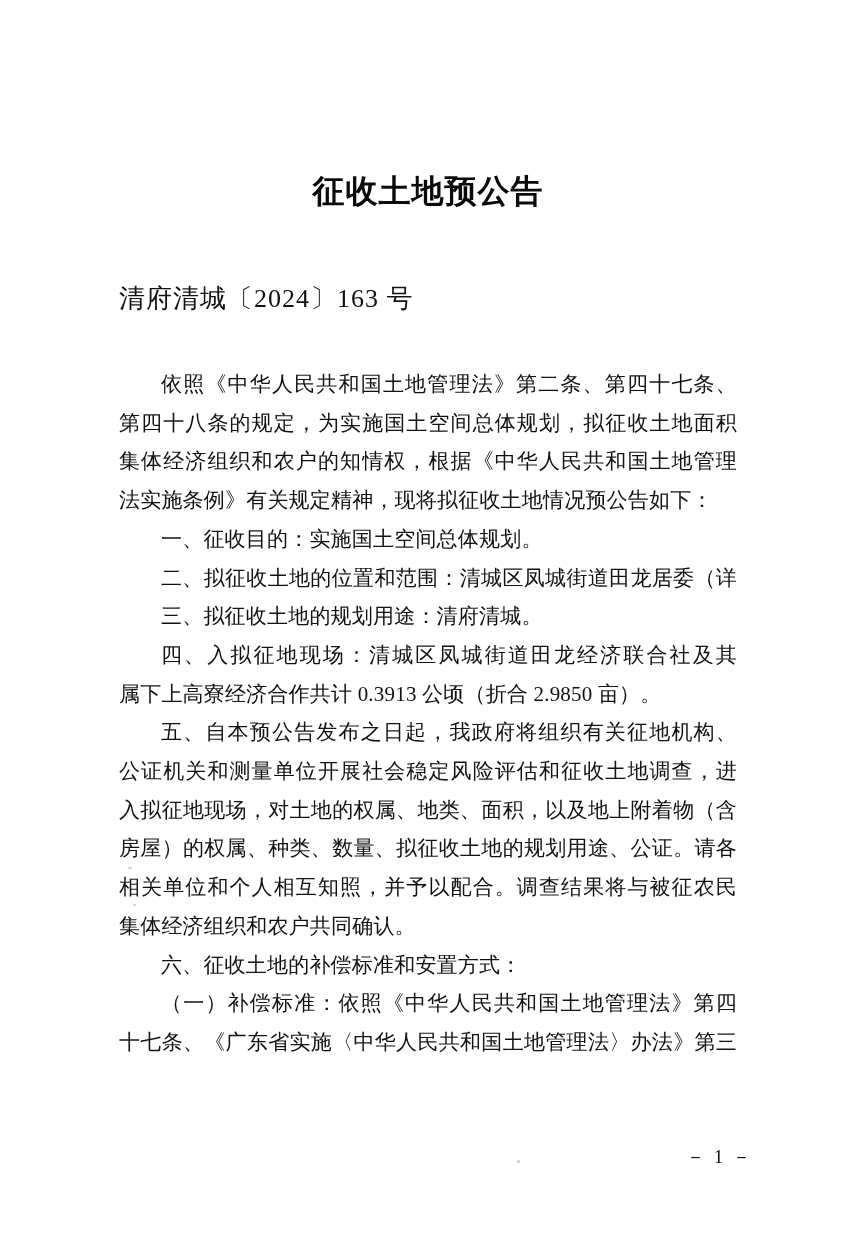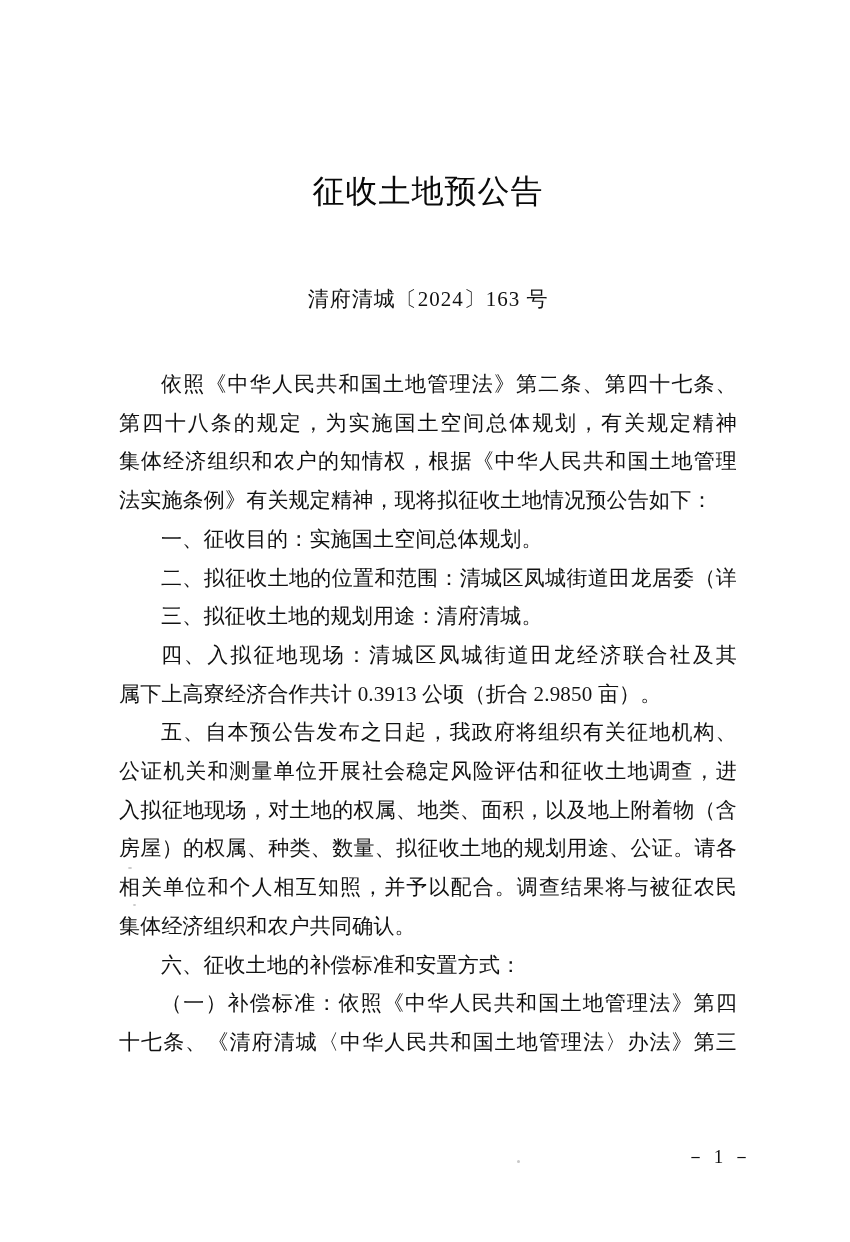--- a/index.html
+++ b/index.html
@@ -17,31 +17,31 @@
     overflow: hidden;
   }
   .doc-title {
     position: absolute;
     top: 170px;
     left: 119px;
     width: 618px;
     text-align: center;
     font-size: 32px;
     line-height: 42px;
-    font-weight: normal;
+    font-weight: bold;
     letter-spacing: 1px;
     color: #0a0a0a;
   }
   .doc-number {
     position: absolute;
     top: 284px;
     left: 119px;
     width: 618px;
-    text-align: center;
-    font-size: 21px;
+    text-align: left;
+    font-size: 26px;
     line-height: 30px;
     letter-spacing: 1px;
   }
   .doc-body {
     position: absolute;
     top: 365px;
     left: 119px;
     width: 618px;
     font-size: 21px;
     line-height: 38.7px;
@@ -82,37 +82,37 @@
 <body>
 
 <div class="page">
 
   <div class="doc-title">征收土地预公告</div>
 
   <div class="doc-number">清府清城〔2024〕163 号</div>
 
   <div class="doc-body">
     <div class="bl full ind">依照《中华人民共和国土地管理法》第二条、第四十七条、</div>
-    <div class="bl full">第四十八条的规定，为实施国土空间总体规划，有关规定精神</div>
+    <div class="bl full">第四十八条的规定，为实施国土空间总体规划，拟征收土地面积</div>
     <div class="bl full">集体经济组织和农户的知情权，根据《中华人民共和国土地管理</div>
     <div class="bl">法实施条例》有关规定精神，现将拟征收土地情况预公告如下：</div>
     <div class="bl ind">一、征收目的：实施国土空间总体规划。</div>
     <div class="bl full ind">二、拟征收土地的位置和范围：清城区凤城街道田龙居委（详</div>
     <div class="bl ind">三、拟征收土地的规划用途：清府清城。</div>
     <div class="bl full ind">四、入拟征地现场：清城区凤城街道田龙经济联合社及其</div>
     <div class="bl">属下上高寮经济合作共计 0.3913 公顷（折合 2.9850 亩）。</div>
     <div class="bl full ind">五、自本预公告发布之日起，我政府将组织有关征地机构、</div>
     <div class="bl full">公证机关和测量单位开展社会稳定风险评估和征收土地调查，进</div>
     <div class="bl full">入拟征地现场，对土地的权属、地类、面积，以及地上附着物（含</div>
     <div class="bl full">房屋）的权属、种类、数量、拟征收土地的规划用途、公证。请各</div>
     <div class="bl full">相关单位和个人相互知照，并予以配合。调查结果将与被征农民</div>
     <div class="bl">集体经济组织和农户共同确认。</div>
     <div class="bl ind">六、征收土地的补偿标准和安置方式：</div>
     <div class="bl full ind">（一）补偿标准：依照《中华人民共和国土地管理法》第四</div>
-    <div class="bl full">十七条、《清府清城〈中华人民共和国土地管理法〉办法》第三</div>
+    <div class="bl full">十七条、《广东省实施〈中华人民共和国土地管理法〉办法》第三</div>
   </div>
 
   <div class="page-number">－ 1 －</div>
 
   <div class="speck s1"></div>
   <div class="speck s2"></div>
   <div class="speck s3"></div>
 
 </div>
 

